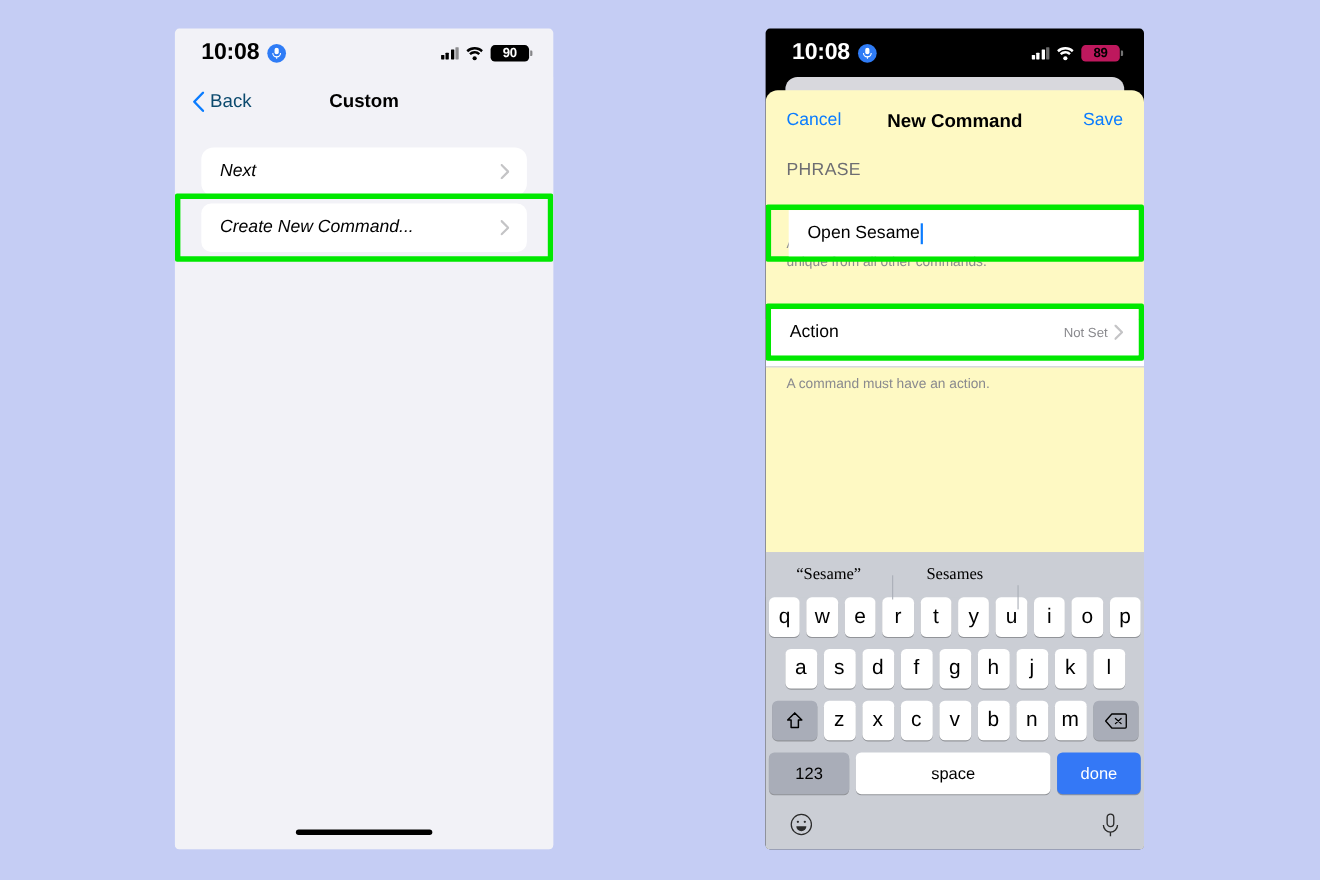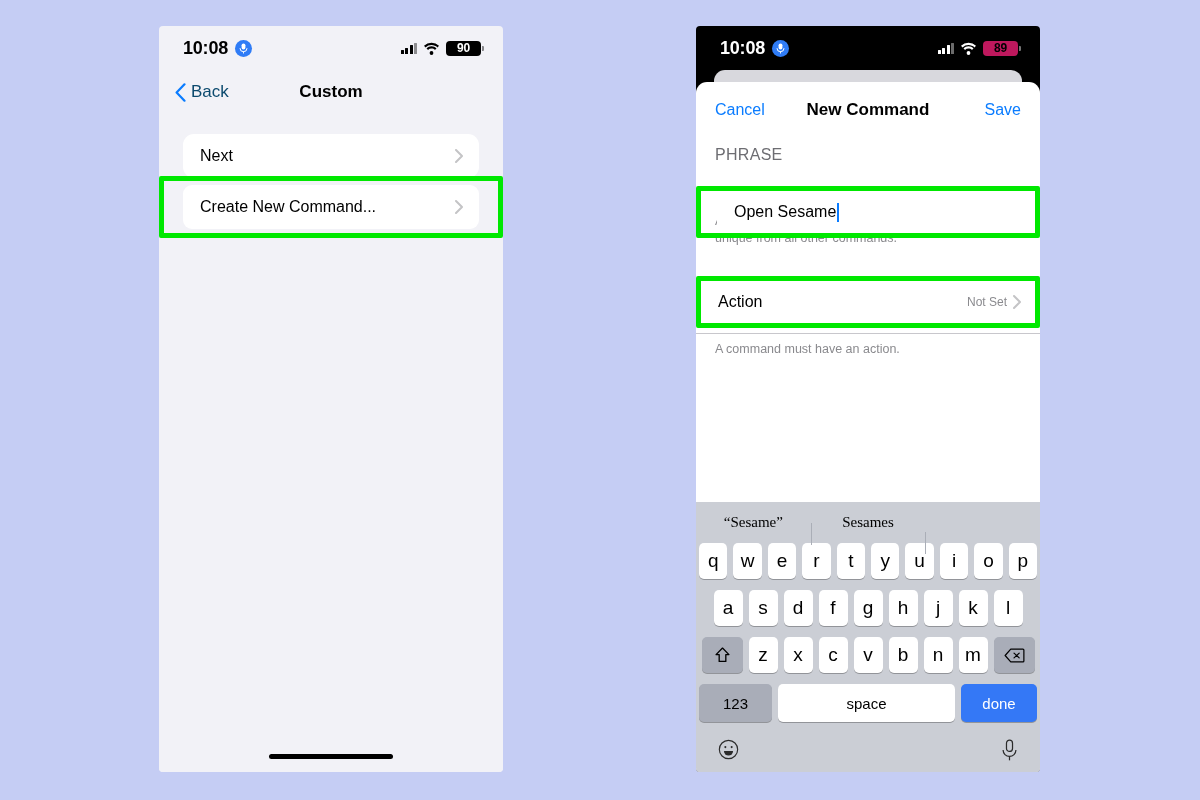--- a/index.html
+++ b/index.html
@@ -28,21 +28,21 @@
   
   .statusbar {
     position: relative;
     height: 44px;
     display: flex;
     align-items: center;
     justify-content: space-between;
     padding: 0 22px 0 24px;
   }
   .sb-left { display: flex; align-items: center; gap: 7px; }
-  .sb-time { font-size: 18px; font-weight: bold; letter-spacing: -0.2px; }
+  .sb-time { font-size: 21px; font-weight: bold; letter-spacing: -0.2px; }
   .sb-right { display: flex; align-items: center; gap: 6px; }
   .mic-badge {
     width: 17px; height: 17px; border-radius: 50%;
     background: #2f7cf6;
     display: flex; align-items: center; justify-content: center;
   }
   .mic-badge svg { width: 9px; height: 11px; display: block; }
 
   .light .sb-time { color: #000; }
   .dark  .sb-time { color: #fff; }
@@ -100,21 +100,21 @@
   .ios-card {
     margin: 0 24px;
     background: #ffffff;
     border-radius: 11px;
     overflow: hidden;
   }
   .ios-row {
     display: flex; align-items: center; justify-content: space-between;
     height: 44px;
     padding: 0 16px 0 17px;
-    font-size: 16px; color: #000;
+    font-size: 16px; color: #000; font-style: italic;
   }
   .chev-right svg { width: 8px; height: 14px; display: block; }
   .gap-top { height: 20px; }
 
   
   .hl {
     border: 5px solid #00e800;
     border-radius: 2px;
     padding: 0;
   }
@@ -137,21 +137,21 @@
   .sheet-peek {
     position: absolute;
     left: 18px; right: 18px; top: 44px;
     height: 30px;
     background: #d8d8dd;
     border-radius: 11px 11px 0 0;
   }
   .sheet {
     position: absolute;
     left: 0; right: 0; top: 56px; bottom: 0;
-    background: #ffffff;
+    background: #fef9c3;
     border-radius: 11px 11px 0 0;
     overflow: hidden;
   }
   .sheet-nav {
     height: 56px;
     display: flex; align-items: center; justify-content: space-between;
     padding: 0 19px;
     position: relative;
   }
   .sheet-nav .act { color: #0a7cff; font-size: 16px; }

